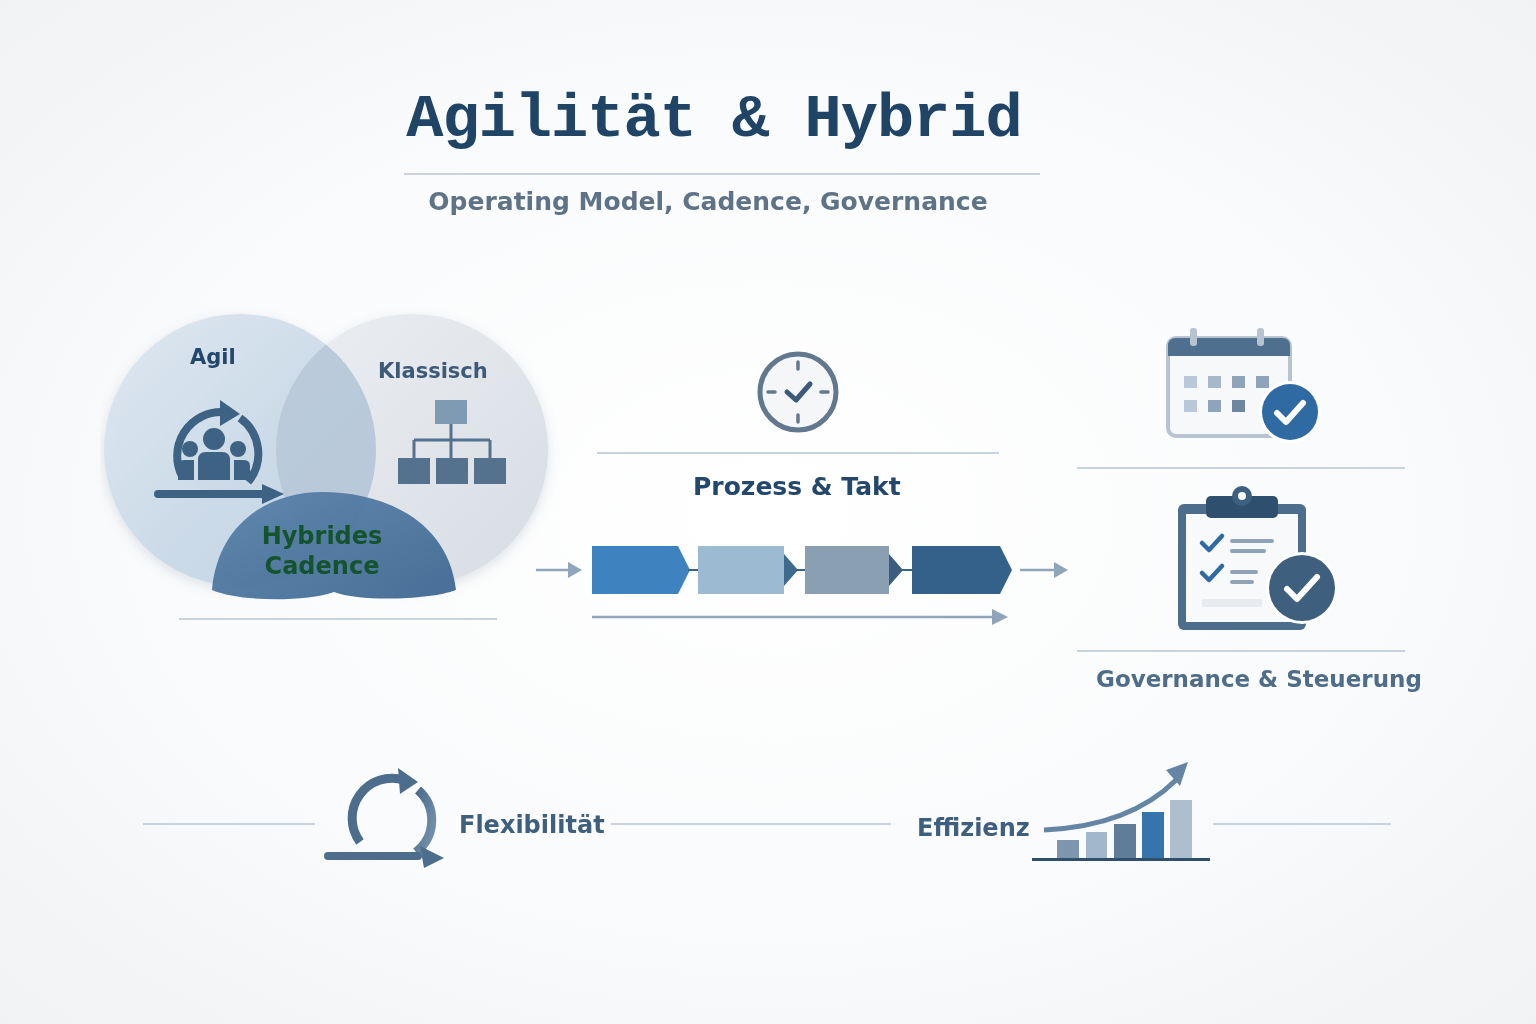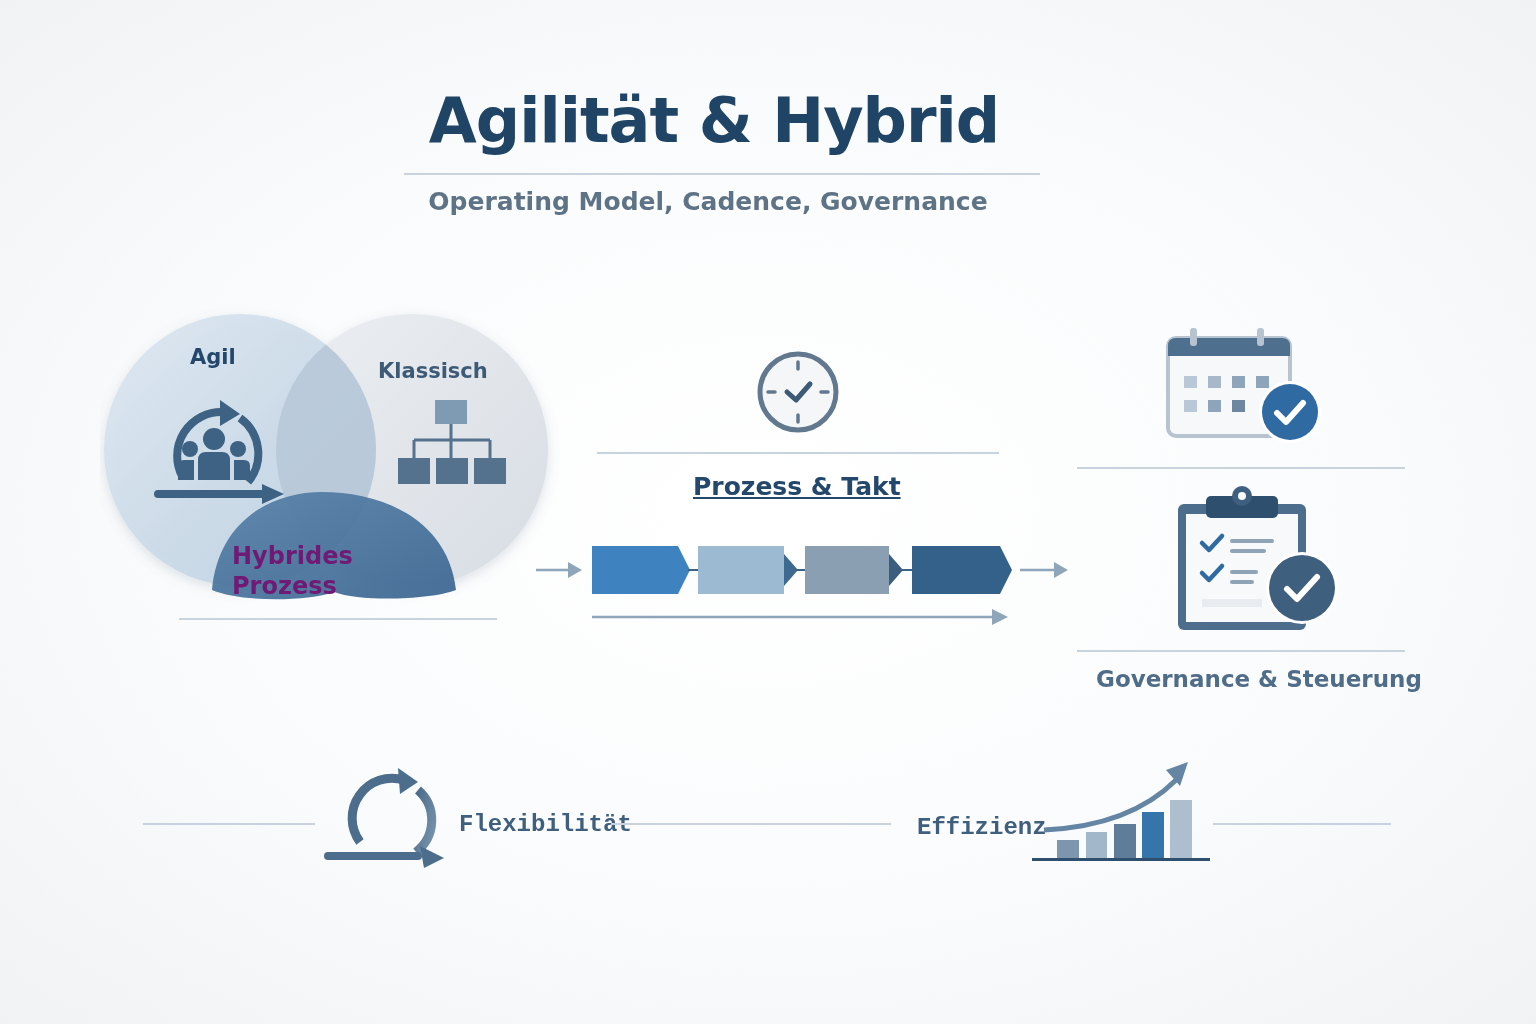--- a/index.html
+++ b/index.html
@@ -6,36 +6,36 @@
   html, body { width: 1536px; height: 1024px; overflow: hidden; }
   body {
     background: radial-gradient(ellipse at 50% 50%, #ffffff 0%, #fafbfc 55%, #f0f2f4 100%);
     font-family: "DejaVu Sans", sans-serif;
     position: relative;
     color: #1f4466;
   }
   .abs { position: absolute; font-weight: bold; }
   .title {
     left: 0; width: 1428px; top: 84px; text-align: center;
-    font-size: 62px; font-weight: bold; color: #1f4466; letter-spacing: -1px;
+    font-size: 62px; font-weight: bold; color: #1f4466; letter-spacing: -1px; font-family: Liberation Mono, monospace;
   }
   .hr { position: absolute; height: 1.5px; background: #c9d3dd; }
   .subtitle {
     left: 0; width: 1416px; top: 187px; text-align: center;
     font-size: 25px; color: #5f7387;
   }
   .label-dark { font-weight: bold; color: #24486b; }
   .venn-text { font-size: 21px; }
   .hybrid-text {
-    left: 232px; width: 180px; top: 541px; 
-    font-size: 24px; line-height: 30px; color: #701a75;
-  }
-  .section-label { font-size: 25px; font-weight: bold; color: #24486b; text-decoration: underline; }
+    left: 232px; width: 180px; top: 521px; text-align: center;
+    font-size: 24px; line-height: 30px; color: #14532d;
+  }
+  .section-label { font-size: 25px; font-weight: bold; color: #24486b; }
   .gov-label { font-size: 23px; color: #4f6c88; }
-  .bottom-label { font-size: 24px; font-weight: bold; color: #3f5f7e; font-family: Liberation Mono, monospace; }
+  .bottom-label { font-size: 24px; font-weight: bold; color: #3f5f7e; }
 </style>
 </head>
 <body>
 
 <div class="abs title">Agilität &amp; Hybrid</div>
 <div class="hr" style="left:404px; width:636px; top:173px;"></div>
 <div class="abs subtitle">Operating Model, Cadence, Governance</div>
 
 <div class="abs" style="left:100px; top:300px; width:470px; height:330px;">
   <svg width="470" height="330" viewBox="0 0 470 330">
@@ -103,21 +103,21 @@
       <path d="M 92 42 L 92 60"></path>
     </g>
     <rect x="0" y="60" width="32" height="26" fill="#54718e"></rect>
     <rect x="38" y="60" width="32" height="26" fill="#54718e"></rect>
     <rect x="76" y="60" width="32" height="26" fill="#54718e"></rect>
   </svg>
 </div>
 
 <div class="abs hybrid-text">
   <div>Hybrides</div>
-  <div>Prozess</div>
+  <div>Cadence</div>
 </div>
 
 <div class="hr" style="left:179px; width:318px; top:618px;"></div>
 
 <div class="abs" style="left:755px; top:349px; width:86px; height:86px;">
   <svg width="86" height="86" viewBox="0 0 86 86">
     <circle cx="43" cy="43" r="38" fill="#f4f6f8" stroke="#62788e" stroke-width="5"></circle>
     <g stroke="#62788e" stroke-width="3.5" stroke-linecap="round">
       <line x1="43" y1="13" x2="43" y2="20"></line>
       <line x1="43" y1="66" x2="43" y2="73"></line>

